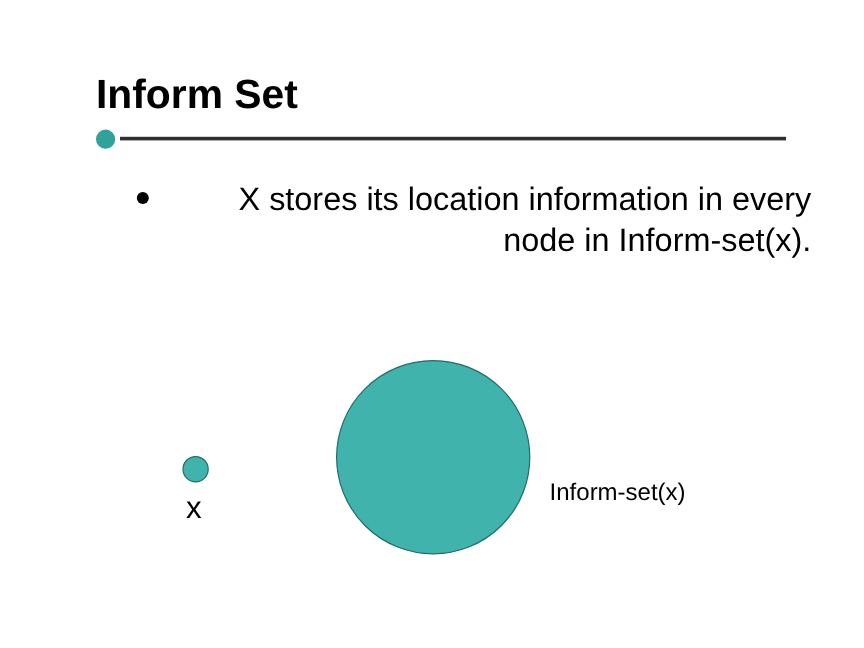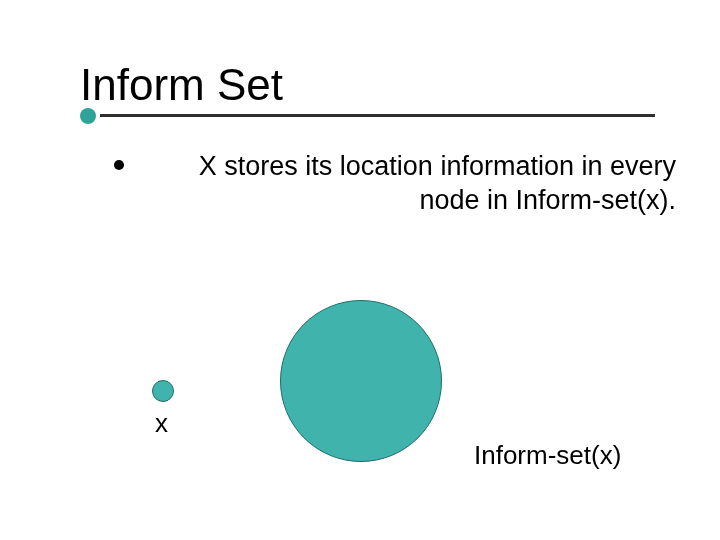--- a/index.html
+++ b/index.html
@@ -10,22 +10,22 @@
     background: #ffffff;
     font-family: Arial, Helvetica, sans-serif;
     color: #000;
     position: relative;
     overflow: hidden;
   }
   .title {
     position: absolute;
     left: 80px;
     top: 60px;
-    font-size: 44px;
-    font-weight: normal;
+    font-size: 34px;
+    font-weight: bold;
   }
   .underline-group {
     position: absolute;
     left: 80px;
     top: 108px;
     width: 580px;
     height: 20px;
   }
   .underline-dot {
     position: absolute;
@@ -89,24 +89,23 @@
     border: 1px solid #1f6f69;
   }
   .label-x {
     position: absolute;
     left: 155px;
     top: 408px;
     font-size: 26px;
   }
   .label-set {
     position: absolute;
-    left: 474px;
+    left: 458px;
     top: 400px;
-    font-size: 26px;
-    margin-top: 40px;
+    font-size: 20px;
   }
 </style>
 </head>
 <body>
 
 <div class="title">Inform Set</div>
 
 <div class="underline-group">
   <div class="underline-dot"></div>
   <div class="underline-line"></div>

